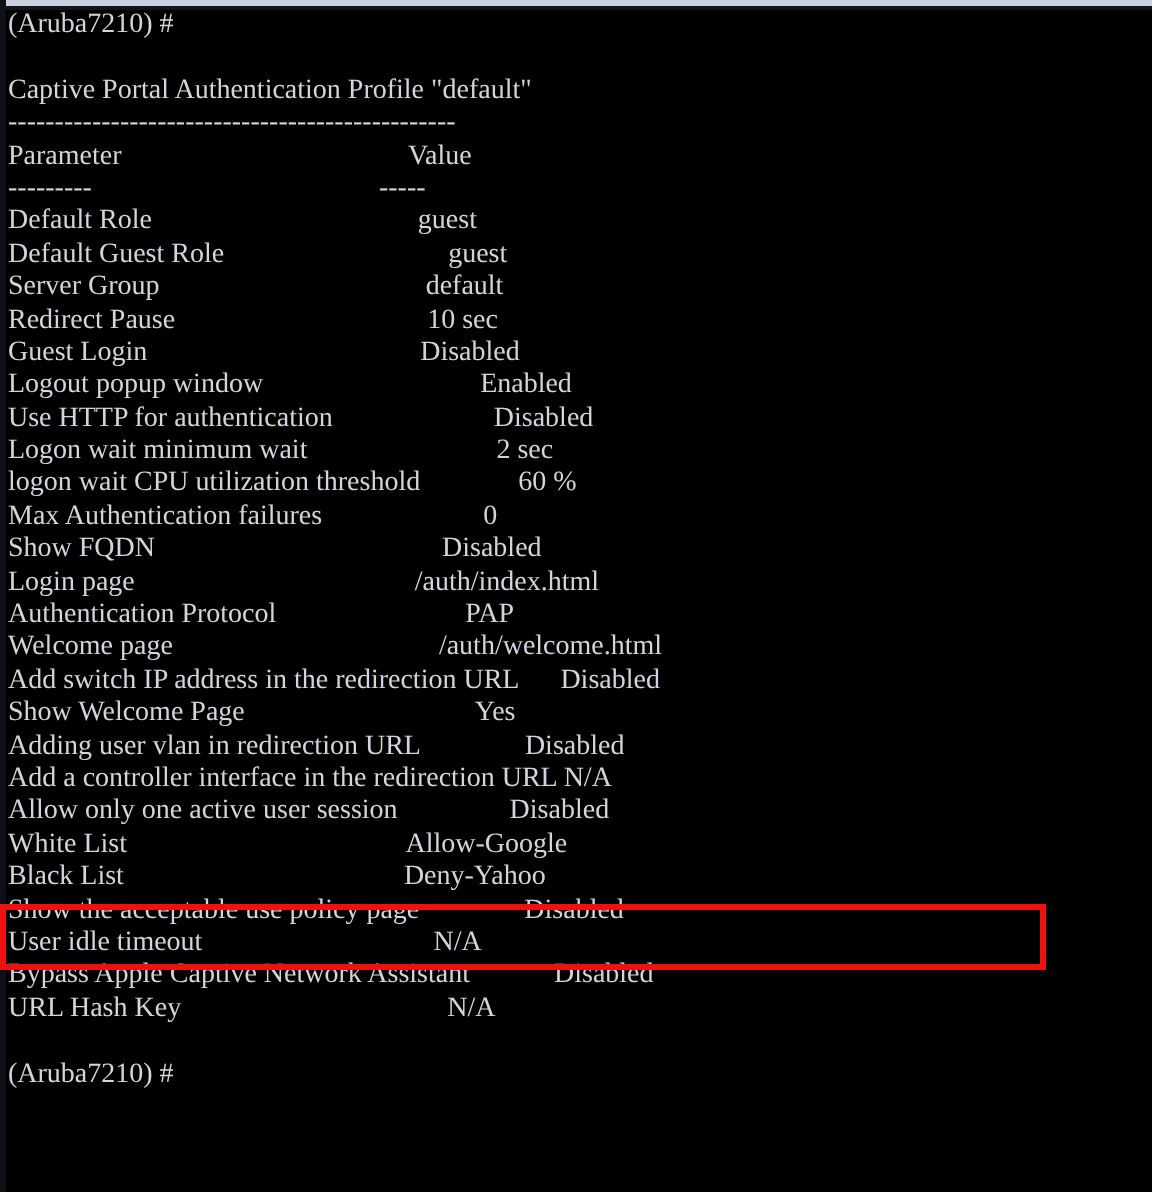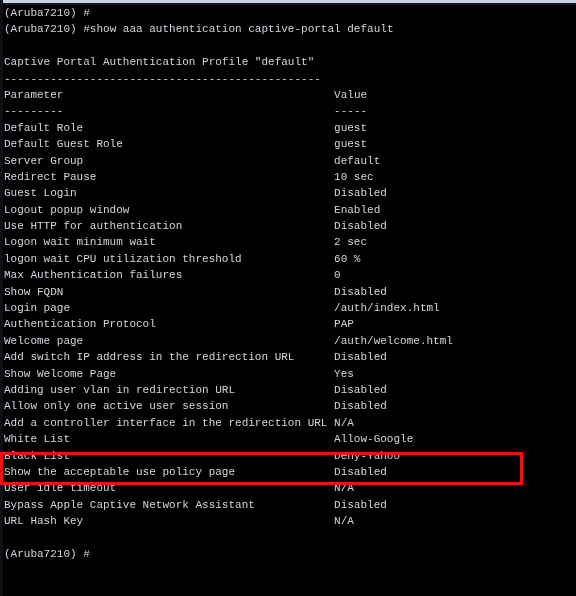--- a/index.html
+++ b/index.html
@@ -47,25 +47,25 @@
   #screen {
     position: absolute;
     top: 5px;
     left: 4px;
     width: 570px;
     height: 590px;
   }
   .line {
     height: 16.4px;
     line-height: 16.4px;
-    font-size: 11px;
+    font-size: 14px;
     color: #d2d6dc;
     white-space: pre;
     letter-spacing: 0px;
-    font-family: Liberation Mono, monospace;
+    font-family: Liberation Serif, serif;
   }
   .line.blank {
     color: transparent;
   }
   .prompt-line {
     color: #d2d6dc;
   }
   
   #highlight-box {
     position: absolute;
@@ -83,21 +83,20 @@
 
 <div id="terminal">
 
   <div id="top-edge"></div>
   <div id="top-edge-dark"></div>
   <div id="left-edge"></div>
 
   <div id="screen">
 
     <div class="line">(Aruba7210) #</div>
-    <div class="line"><span>(Aruba7210) #</span><span>show aaa authentication captive-portal default</span></div>
     <div class="line blank">&nbsp;</div>
     <div class="line">Captive Portal Authentication Profile "default"</div>
     <div class="line">------------------------------------------------</div>
     <div class="line"><span>Parameter</span><span id="hdr-gap">                                         </span><span>Value</span></div>
     <div class="line"><span>---------</span><span id="rule-gap">                                         </span><span>-----</span></div>
 
     <div id="rows-container">
         <div class="line"><span>Default Role                                      </span><span>guest</span></div>
         <div class="line"><span>Default Guest Role                                </span><span>guest</span></div>
         <div class="line"><span>Server Group                                      </span><span>default</span></div>
@@ -108,22 +107,22 @@
         <div class="line"><span>Logon wait minimum wait                           </span><span>2 sec</span></div>
         <div class="line"><span>logon wait CPU utilization threshold              </span><span>60 %</span></div>
         <div class="line"><span>Max Authentication failures                       </span><span>0</span></div>
         <div class="line"><span>Show FQDN                                         </span><span>Disabled</span></div>
         <div class="line"><span>Login page                                        </span><span>/auth/index.html</span></div>
         <div class="line"><span>Authentication Protocol                           </span><span>PAP</span></div>
         <div class="line"><span>Welcome page                                      </span><span>/auth/welcome.html</span></div>
         <div class="line"><span>Add switch IP address in the redirection URL      </span><span>Disabled</span></div>
         <div class="line"><span>Show Welcome Page                                 </span><span>Yes</span></div>
         <div class="line"><span>Adding user vlan in redirection URL               </span><span>Disabled</span></div>
+        <div class="line"><span>Add a controller interface in the redirection URL </span><span>N/A</span></div>
         <div class="line"><span>Allow only one active user session                </span><span>Disabled</span></div>
-        <div class="line"><span>Add a controller interface in the redirection URL </span><span>N/A</span></div>
         <div class="line"><span>White List                                        </span><span>Allow-Google</span></div>
         <div class="line"><span>Black List                                        </span><span>Deny-Yahoo</span></div>
         <div class="line"><span>Show the acceptable use policy page               </span><span>Disabled</span></div>
         <div class="line"><span>User idle timeout                                 </span><span>N/A</span></div>
         <div class="line"><span>Bypass Apple Captive Network Assistant            </span><span>Disabled</span></div>
         <div class="line"><span>URL Hash Key                                      </span><span>N/A</span></div>
       </div>
 
     <div class="line blank">&nbsp;</div>
     <div class="line prompt-line"><span>(Aruba7210) #</span></div>

